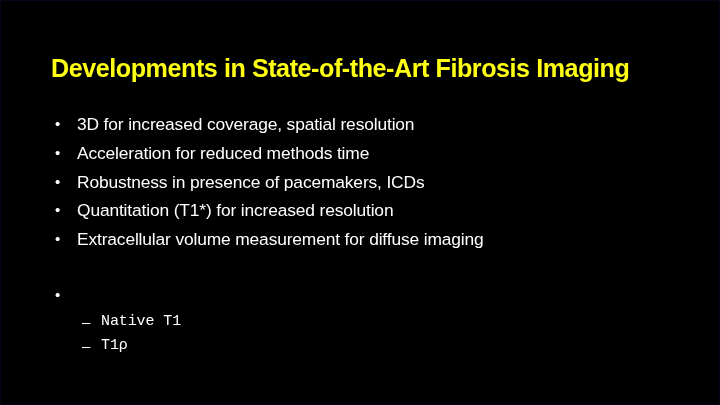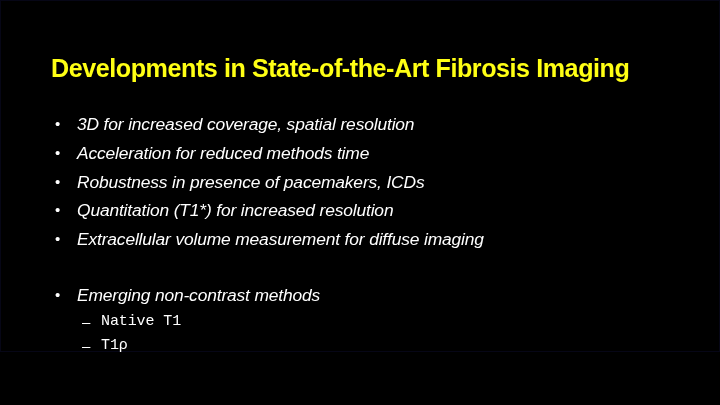--- a/index.html
+++ b/index.html
@@ -3,21 +3,21 @@
 <meta charset="utf-8">
 <style>
   html, body {
     margin: 0;
     padding: 0;
     background: #000;
   }
   #slide {
     position: relative;
     width: 720px;
-    height: 352px;
+    height: 405px;
     overflow: hidden;
     background: linear-gradient(
         to bottom,
         #14143a 0%,
         #1a1a४7 0%,
         #191848 12%,
         #232266 40%,
         #2c2a81 62%,
         #332f92 82%,
         #38339c 100%);
@@ -69,21 +69,20 @@
     width: 26px;
     flex: 0 0 26px;
     text-align: left;
     padding-left: 4px;
     box-sizing: border-box;
     font-size: 15px;
     line-height: 28.8px;
   }
   .bullet-text {
     white-space: nowrap;
-    font-style: italic;
   }
 
   .spacer-row {
     height: 27px;
   }
 
   .sub-row {
     display: flex;
     align-items: flex-start;
     color: #ffffff;
@@ -139,21 +138,20 @@
 
     <div class="bullet-row">
       <span class="bullet-marker">•</span>
       <span class="bullet-text">Extracellular volume measurement for diffuse imaging</span>
     </div>
 
     <div class="spacer-row"></div>
 
     <div class="bullet-row">
       <span class="bullet-marker">•</span>
-      <span class="bullet-text">Emerging non-contrast methods</span>
     </div>
 
     <div class="sub-row">
       <span class="sub-marker">–</span>
       <span class="sub-text">Native T1</span>
     </div>
 
     <div class="sub-row">
       <span class="sub-marker">–</span>
       <span class="sub-text">T1ρ</span>

